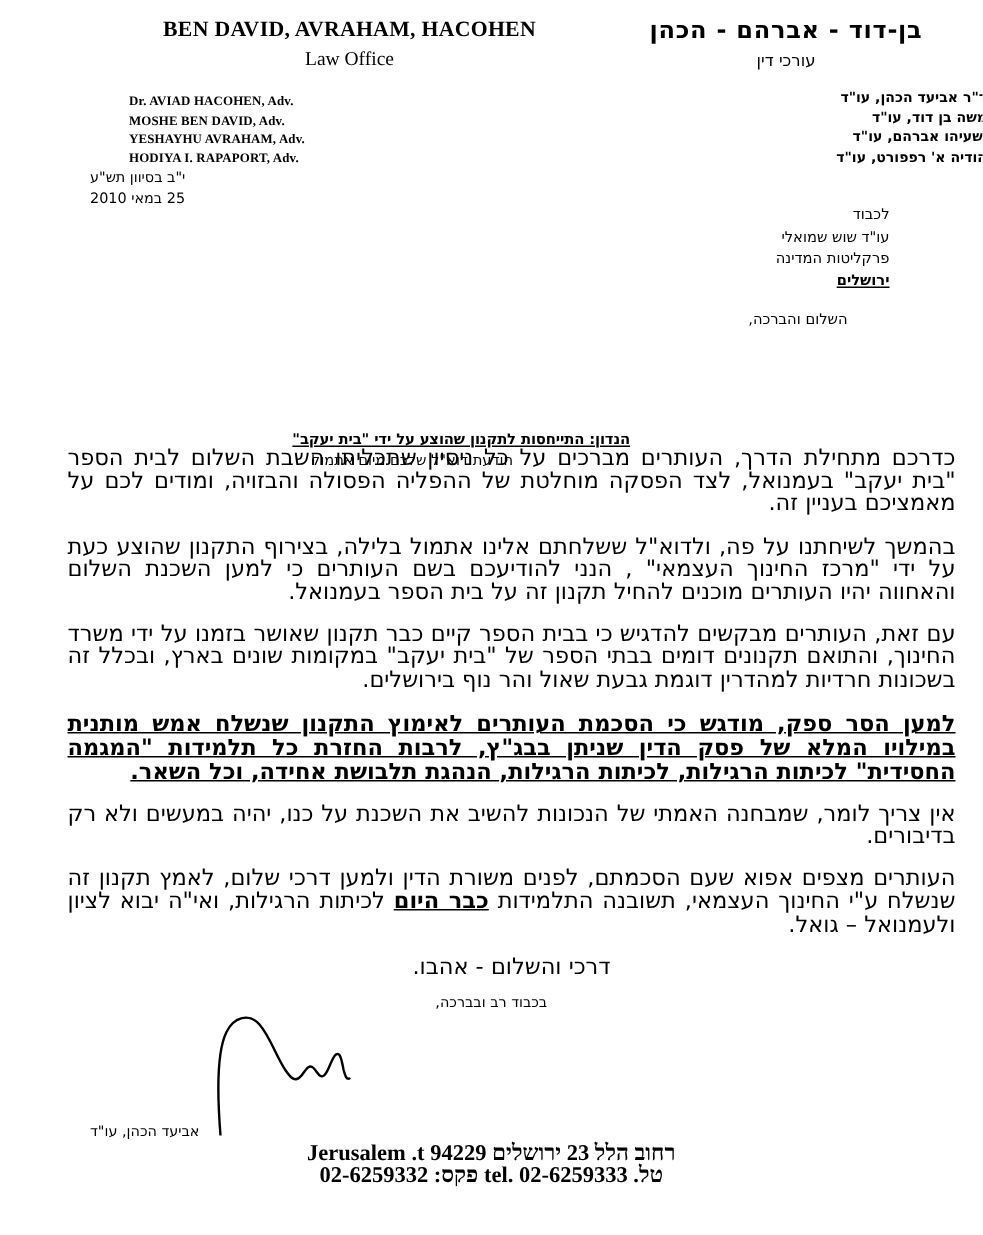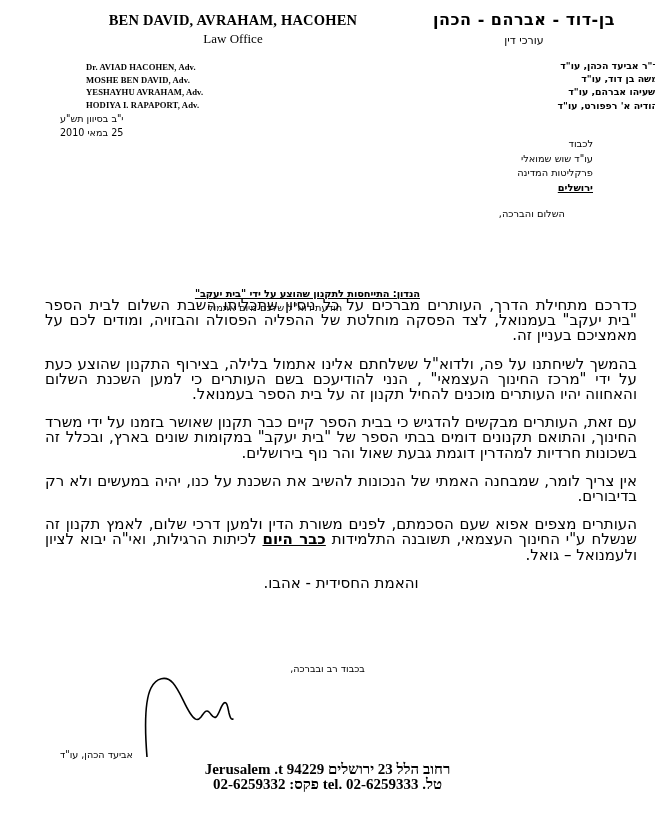--- a/index.html
+++ b/index.html
@@ -276,23 +276,24 @@
 
   <div class="subject-wrap">
     <div class="subject-line">הנדון: התייחסות לתקנון שהוצע על ידי "בית יעקב"</div>
     <div class="subject-sub">חודעת דוא"ל שלכם מיום אתמול</div>
   </div>
 
   <div class="body-text">
     <p>כדרכם מתחילת הדרך, העותרים מברכים על כל ניסיון שתכליתו השבת השלום לבית הספר "בית יעקב" בעמנואל, לצד הפסקה מוחלטת של ההפליה הפסולה והבזויה, ומודים לכם על מאמציכם בעניין זה.</p>
     <p>בהמשך לשיחתנו על פה, ולדוא"ל ששלחתם אלינו אתמול בלילה, בצירוף התקנון שהוצע כעת על ידי "מרכז החינוך העצמאי" , הנני להודיעכם בשם העותרים כי למען השכנת השלום והאחווה יהיו העותרים מוכנים להחיל תקנון זה על בית הספר בעמנואל.</p>
     <p>עם זאת, העותרים מבקשים להדגיש כי בבית הספר קיים כבר תקנון שאושר בזמנו על ידי משרד החינוך, והתואם תקנונים דומים בבתי הספר של "בית יעקב" במקומות שונים בארץ, ובכלל זה בשכונות חרדיות למהדרין דוגמת גבעת שאול והר נוף בירושלים.</p>
+    <p class="para-emph">למען הסר ספק, מודגש כי הסכמת העותרים לאימוץ התקנון שנשלח אמש מותנית במילויו המלא של פסק הדין שניתן בבג"ץ, לרבות החזרת כל תלמידות "המגמה החסידית" לכיתות הרגילות, לכיתות הרגילות, הנהגת תלבושת אחידה, וכל השאר.</p>
     <p>אין צריך לומר, שמבחנה האמתי של הנכונות להשיב את השכנת על כנו, יהיה במעשים ולא רק בדיבורים.</p>
     <p><span>העותרים מצפים אפוא שעם הסכמתם, לפנים משורת הדין ולמען דרכי שלום, לאמץ תקנון זה שנשלח ע"י החינוך העצמאי, תשובנה התלמידות </span><span class="emph">כבר היום</span><span> לכיתות הרגילות, ואי"ה יבוא לציון    ולעמנואל – גואל.</span></p>
-    <p class="closing-line">והאמת החסידית - אהבו.</p>
+    <p class="closing-line">דרכי והשלום - אהבו.</p>
   </div>
 
   <div class="regards">בכבוד רב ובברכה,</div>
 
   <svg class="signature-svg" viewBox="0 0 130 85" xmlns="http://www.w3.org/2000/svg">
     <path d="M 29 85 C 27 60, 26 30, 33 16 C 38 6, 48 3, 55 11 C 62 19, 66 32, 72 41
              C 76 47, 79 50, 83 45 C 86 41, 88 37, 91 40 C 94 43, 95 47, 98 45
              C 101 43, 103 33, 106 31 C 109 29, 110 36, 111 41 C 112 45, 113 48, 115 47" fill="none" stroke="#000" stroke-width="1.6" stroke-linecap="round"></path>
   </svg>
 

